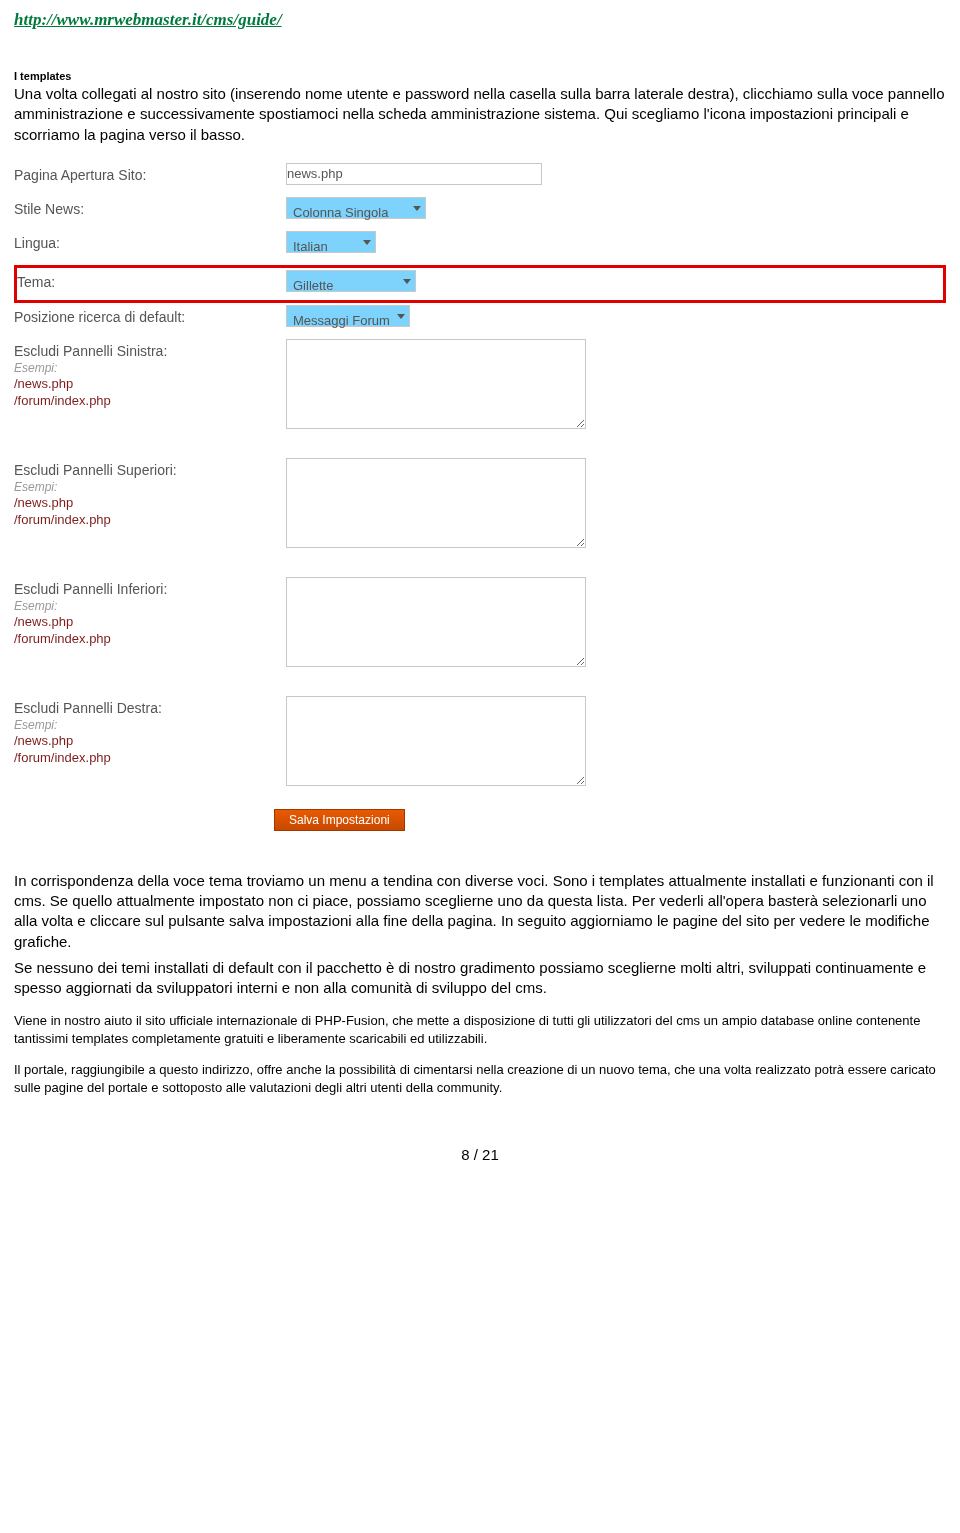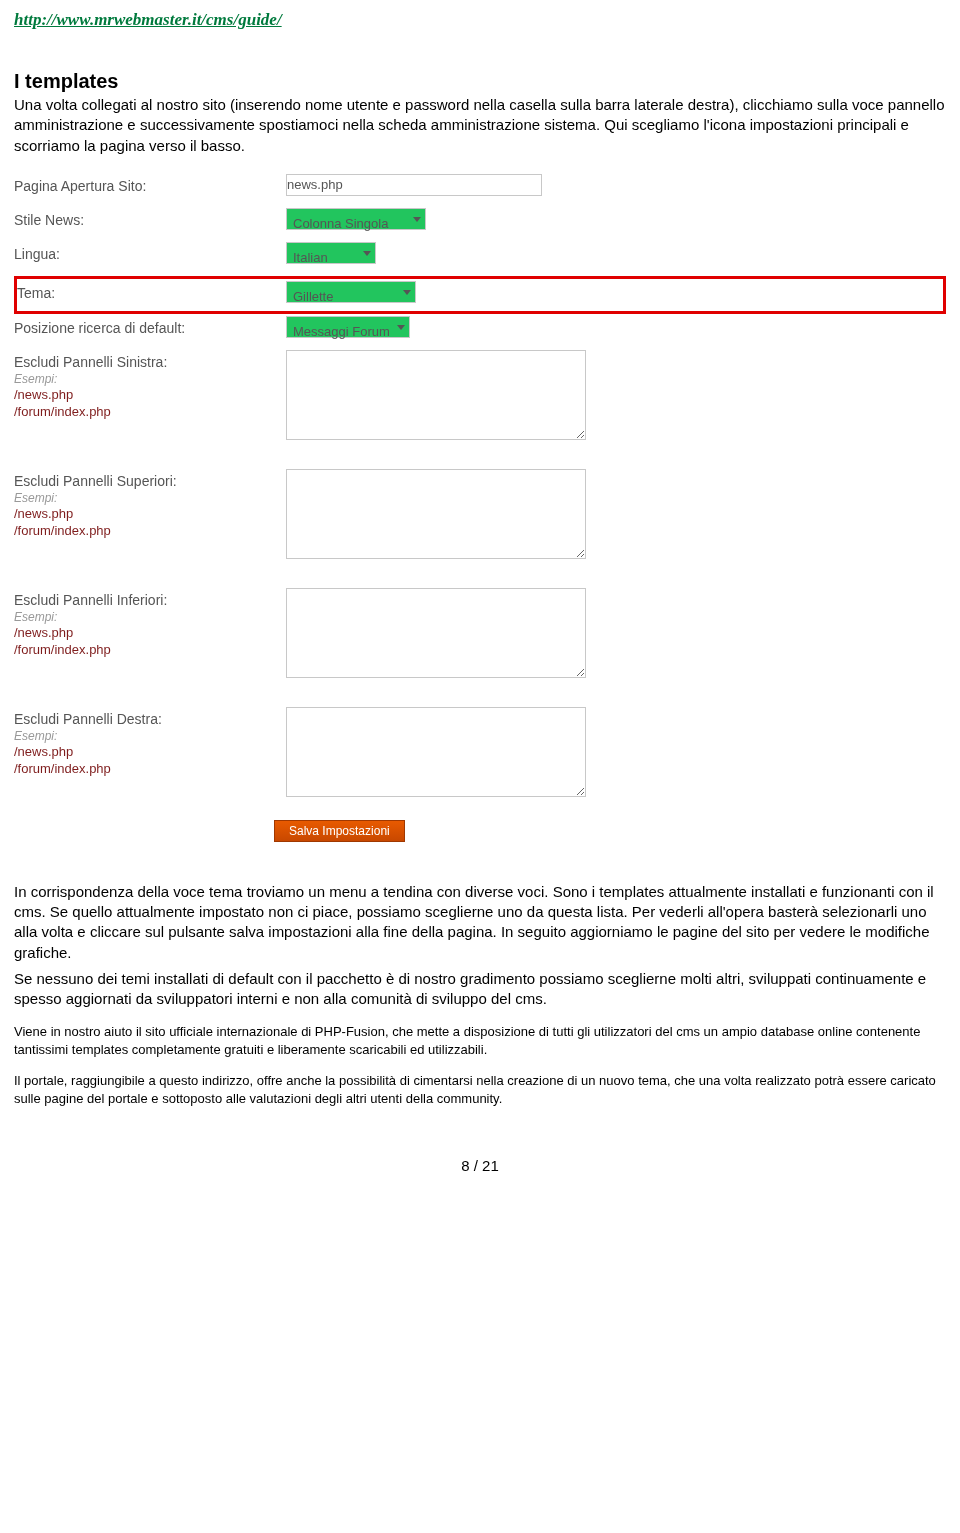--- a/index.html
+++ b/index.html
@@ -15,21 +15,21 @@
     font-family: Liberation Serif, serif;
     color: #007a3d;
     font-style: italic;
     text-decoration: underline;
     font-size: 17px;
     font-weight: bold;
     margin-bottom: 40px;
   }
   .section-title {
     font-weight: bold;
-    font-size: 20px;
+    font-size: 11px;
     margin-bottom: 2px;
   }
   .para {
     line-height: 1.35;
     margin-bottom: 6px;
     font-size: 15px;
   }
   .para2 {
     line-height: 1.35;
     margin-top: 14px;
@@ -76,21 +76,21 @@
     height: 22px;
     padding: 0 0;
     font-size: 13px;
     color: #555;
     font-family: Verdana, sans-serif;
     width: 256px;
     box-sizing: border-box;
   }
   .select-input {
     border: 1px solid #c8c8c8;
-    background: #22c55e;
+    background: #7dd3fc;
     height: 22px;
     padding: 9px 18px 0 6px;
     font-size: 13px;
     color: #555;
     font-family: Verdana, sans-serif;
     box-sizing: border-box;
     position: relative;
     display: inline-flex;
     align-items: center;
     cursor: pointer;

